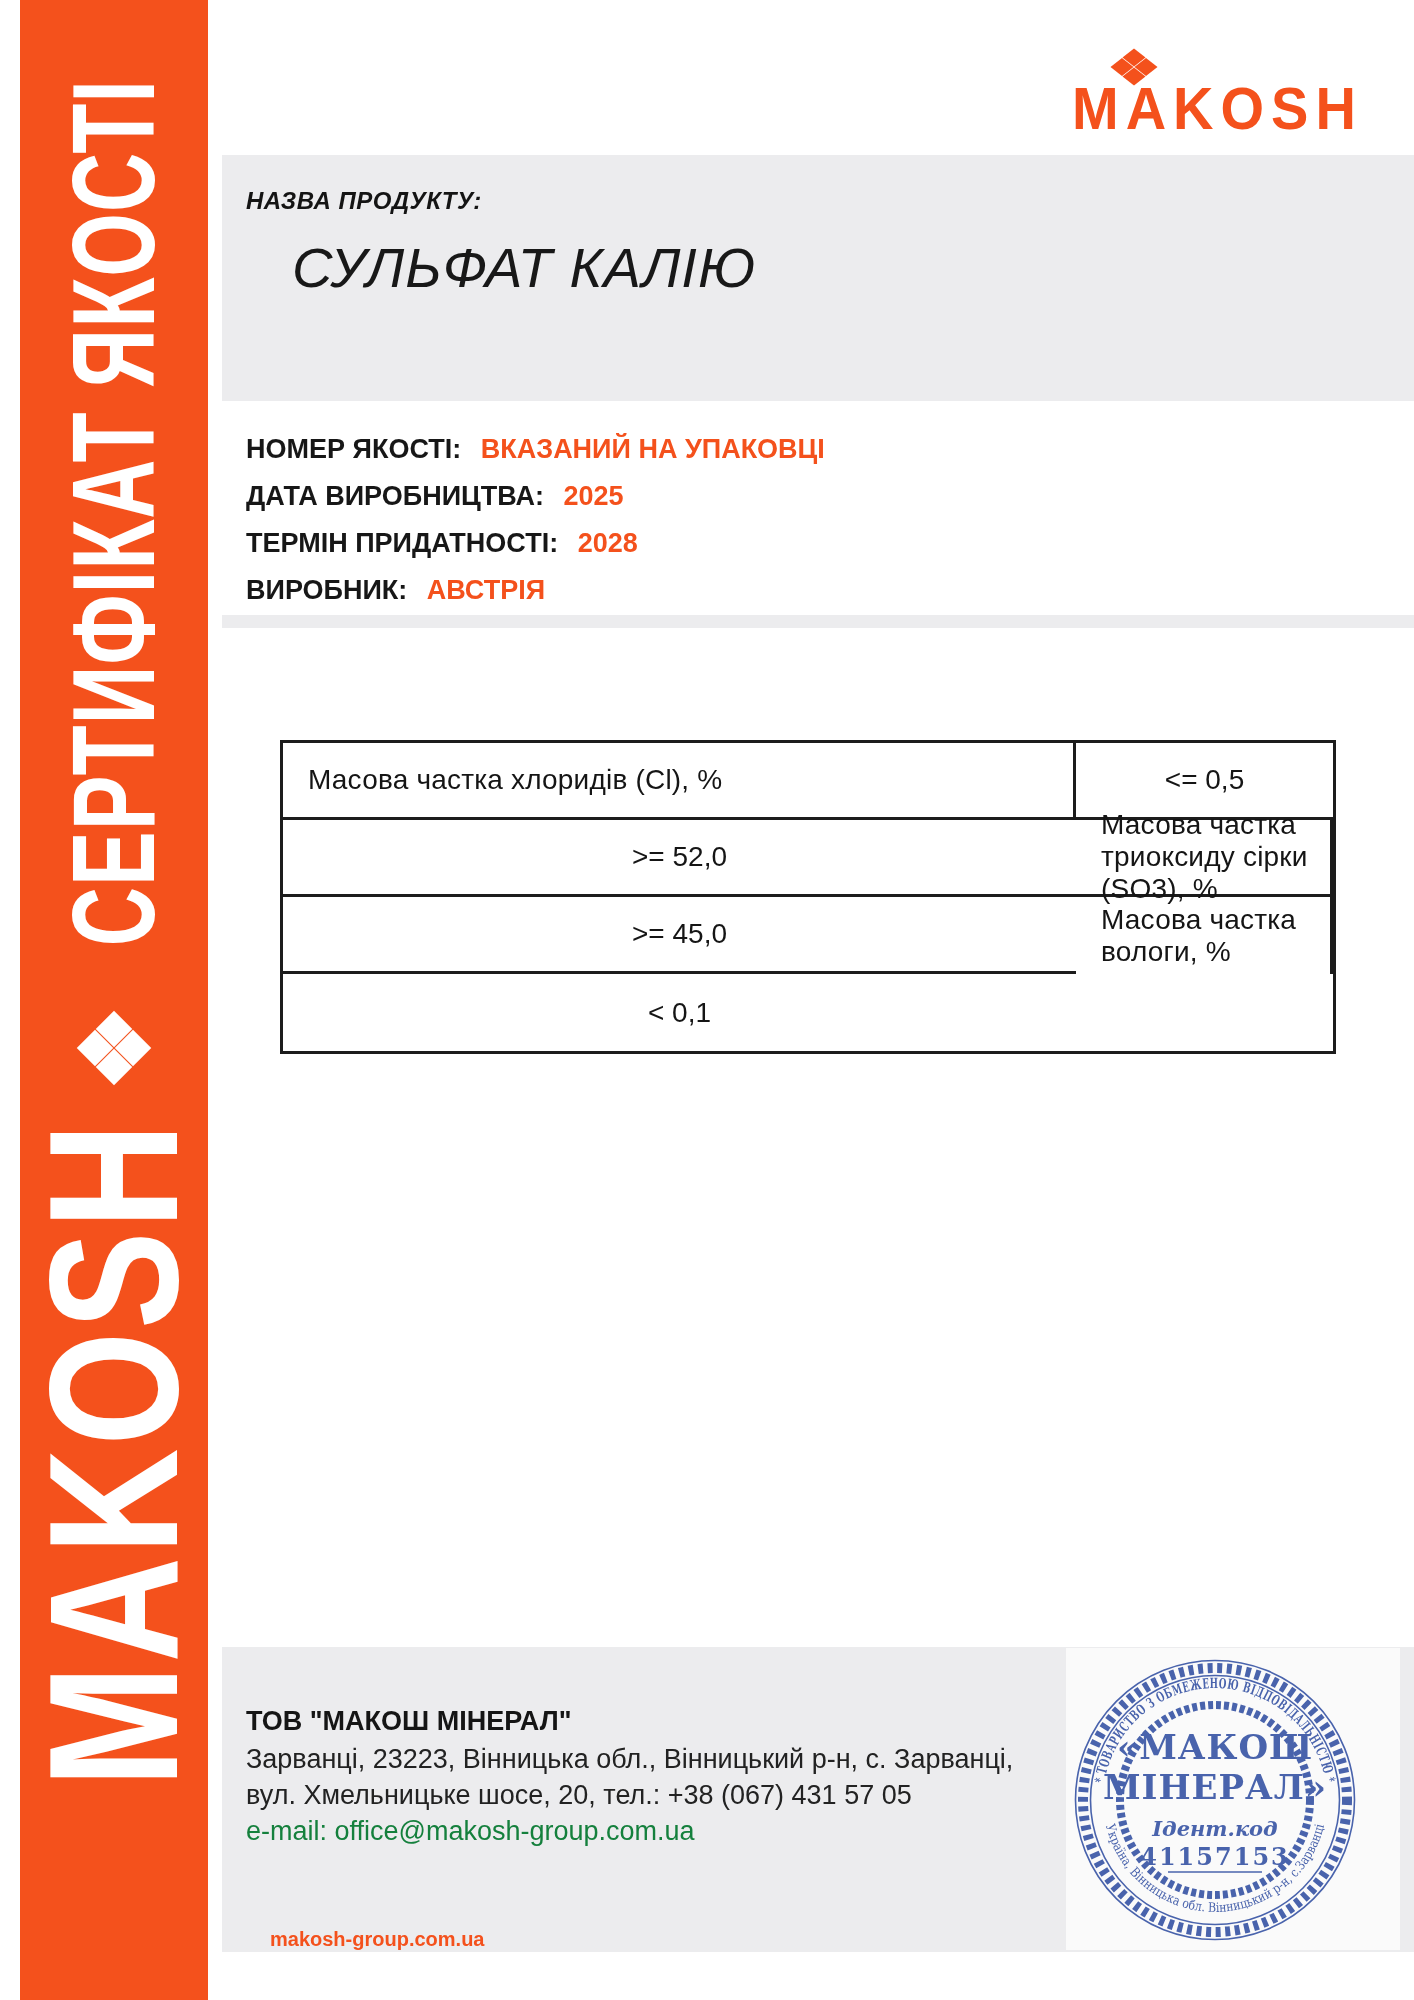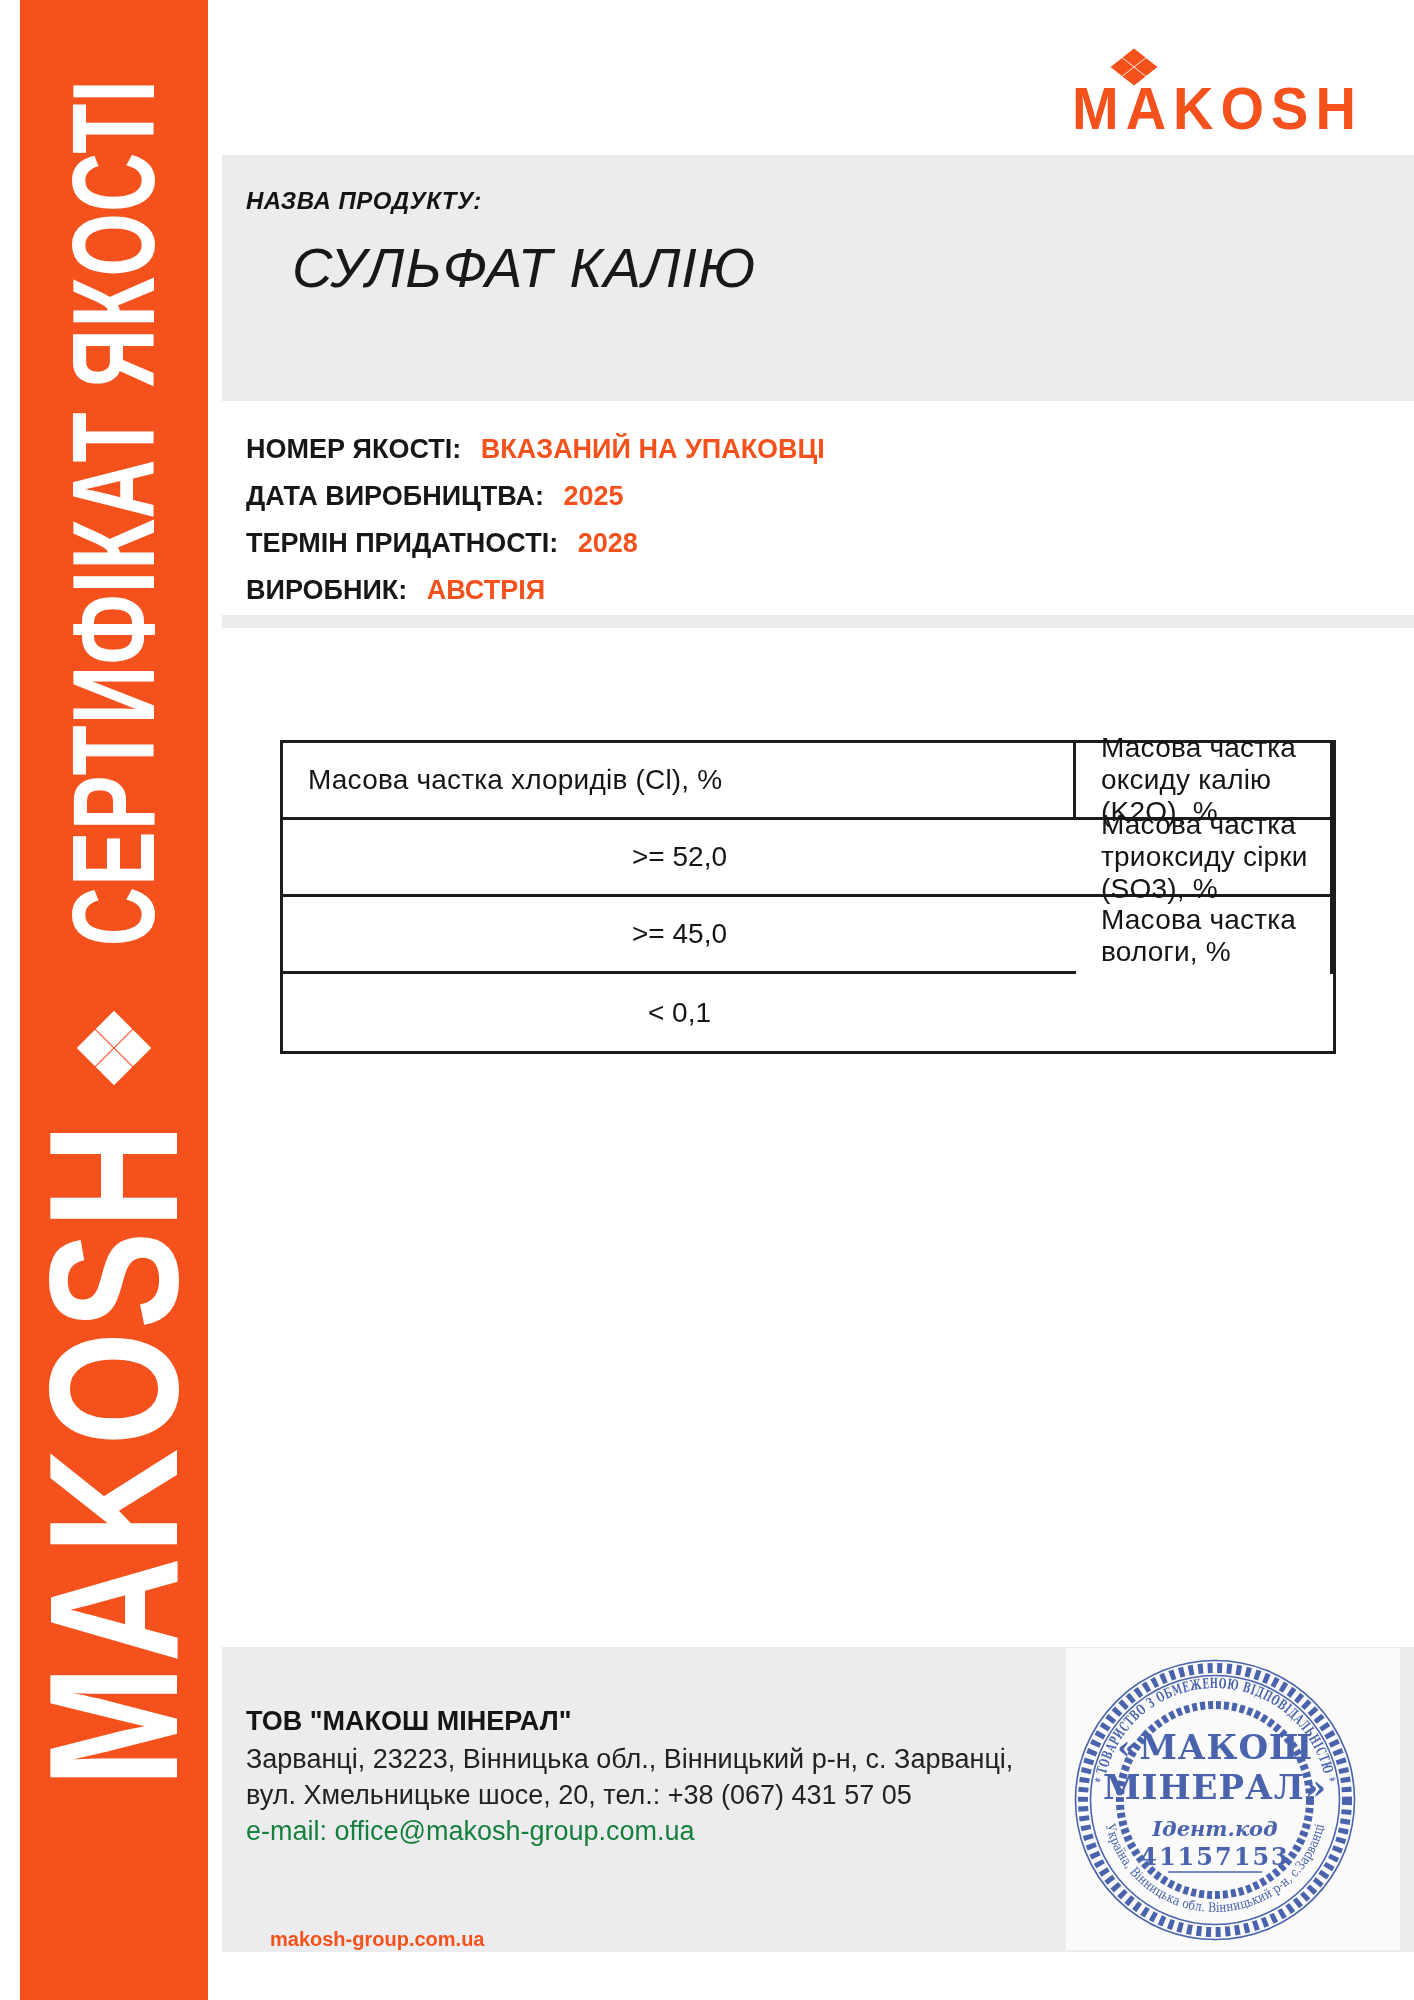--- a/index.html
+++ b/index.html
@@ -134,22 +134,22 @@
     <div class="detail-row">
       <span class="detail-label">ВИРОБНИК:</span>
       <span class="detail-value">АВСТРІЯ</span>
     </div>
   </div>
 
   <div class="strip"></div>
 
   <div class="spec-table">
     <div class="spec-cell spec-param row-border">Масова частка хлоридів (Cl), %</div>
+    <div class="spec-cell spec-value row-border">&lt;= 0,5</div>
 
-    <div class="spec-cell spec-param row-border">Масова частка оксиду калію (K2O), %</div>
     <div class="spec-cell spec-value row-border">&gt;= 52,0</div>
 
     <div class="spec-cell spec-param row-border">Масова частка триоксиду сірки (SO3), %</div>
     <div class="spec-cell spec-value row-border">&gt;= 45,0</div>
 
     <div class="spec-cell spec-param">Масова частка вологи, %</div>
     <div class="spec-cell spec-value">&lt; 0,1</div>
   </div>
 
   <div class="footer"></div>

